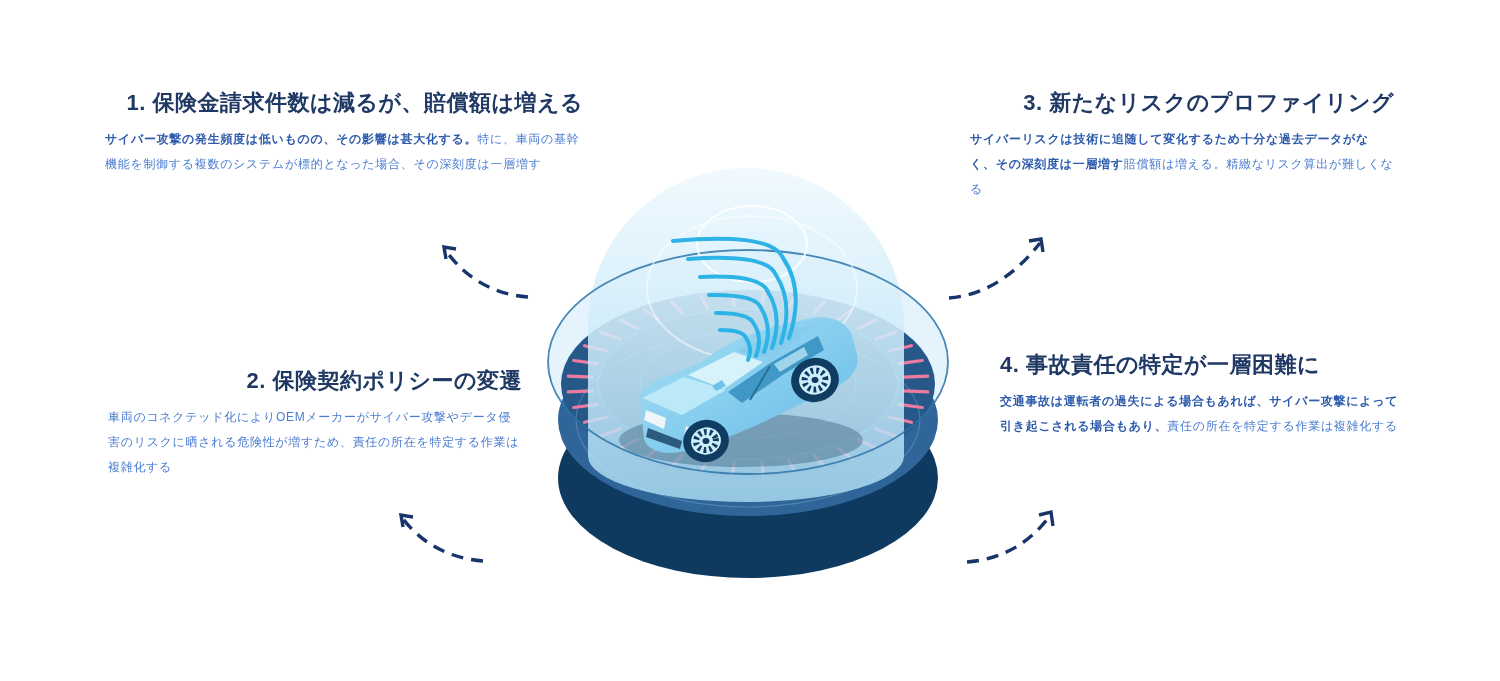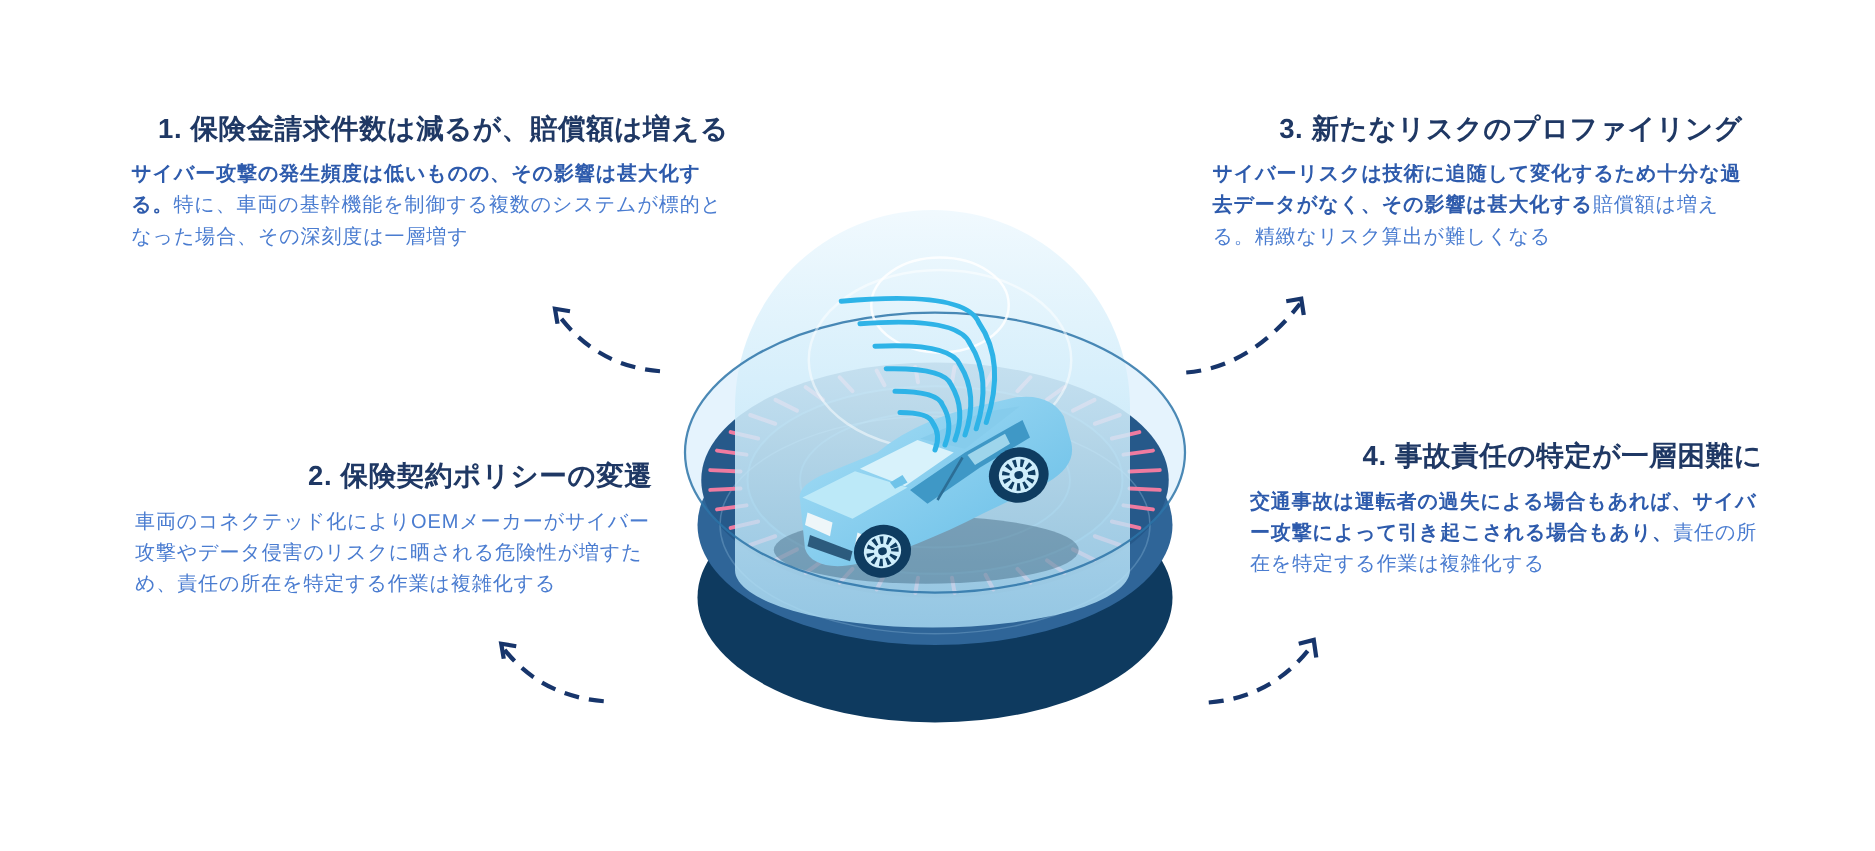--- a/index.html
+++ b/index.html
@@ -8,32 +8,32 @@
     background:#ffffff;
     font-family:"Liberation Sans","DejaVu Sans",sans-serif;
   }
   .art{position:absolute;left:0;top:0}
   .note{position:absolute}
   .note h2{
     margin:0 0 10px 0;font-size:22px;line-height:29px;font-weight:700;
     letter-spacing:.5px;color:var(--title,#1F3864);
   }
   .note p{
-    margin:0;font-size:16px;line-height:25px;letter-spacing:.7px;
+    margin:0;font-size:12px;line-height:25px;letter-spacing:.7px;
     color:var(--body,#4A7CD0);text-align:left;
   }
   .note .lead{font-weight:700;color:var(--lead,#2E5BAC)}
   .n1{left:105px;top:88px;width:478px}
   .n1 h2{text-align:right}
   .n2{left:108px;top:366px;width:414px}
   .n2 h2{text-align:right}
   .n3{left:970px;top:88px;width:424px}
   .n3 h2{text-align:right}
   .n4{left:1000px;top:350px;width:410px}
-  .n4 h2{text-align:right}
+  .n4 h2{text-align:left}
   .dash{stroke-width:3.4;stroke-dasharray:12 8;fill:none;stroke:var(--arrow,#17356B)}
   .solid{stroke-width:3.4;fill:none;stroke:var(--arrow,#17356B);stroke-linejoin:miter}
   .tickline{stroke:var(--tick,#EE7BA0);stroke-width:3.2;stroke-linecap:round}
 </style>
 </head>
 <body>
 
 <svg class="art" width="1500" height="681" viewBox="0 0 1500 681">
   <defs>
     <linearGradient id="gDome" x1="0" y1="0" x2="0" y2="1">
@@ -159,19 +159,19 @@
   <p><span class="lead">サイバー攻撃の発生頻度は低いものの、その影響は甚大化する。</span><span>特に、車両の基幹機能を制御する複数のシステムが標的となった場合、その深刻度は一層増す</span></p>
 </section>
 
 <section class="note n2">
   <h2>2. 保険契約ポリシーの変遷</h2>
   <p><span class="lead"></span><span>車両のコネクテッド化によりOEMメーカーがサイバー攻撃やデータ侵害のリスクに晒される危険性が増すため、責任の所在を特定する作業は複雑化する</span></p>
 </section>
 
 <section class="note n3">
   <h2>3. 新たなリスクのプロファイリング</h2>
-  <p><span class="lead">サイバーリスクは技術に追随して変化するため十分な過去データがなく、その影響は甚大化する</span><span>賠償額は増える。精緻なリスク算出が難しくなる</span></p>
+  <p><span class="lead">サイバーリスクは技術に追随して変化するため十分な過去データがなく、その深刻度は一層増す</span><span>賠償額は増える。精緻なリスク算出が難しくなる</span></p>
 </section>
 
 <section class="note n4">
   <h2>4. 事故責任の特定が一層困難に</h2>
   <p><span class="lead">交通事故は運転者の過失による場合もあれば、サイバー攻撃によって引き起こされる場合もあり、</span><span>責任の所在を特定する作業は複雑化する</span></p>
 </section>
 
 </body></html>

